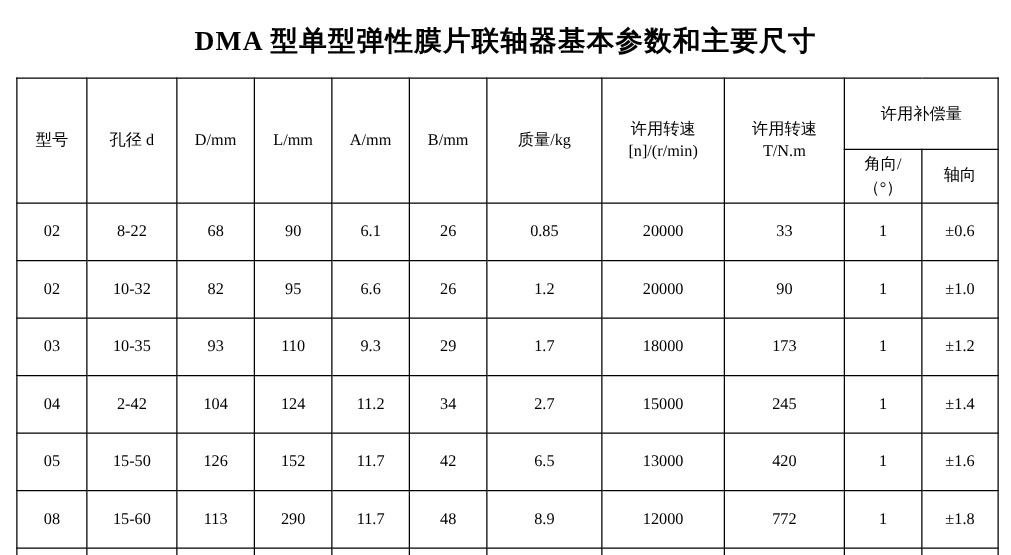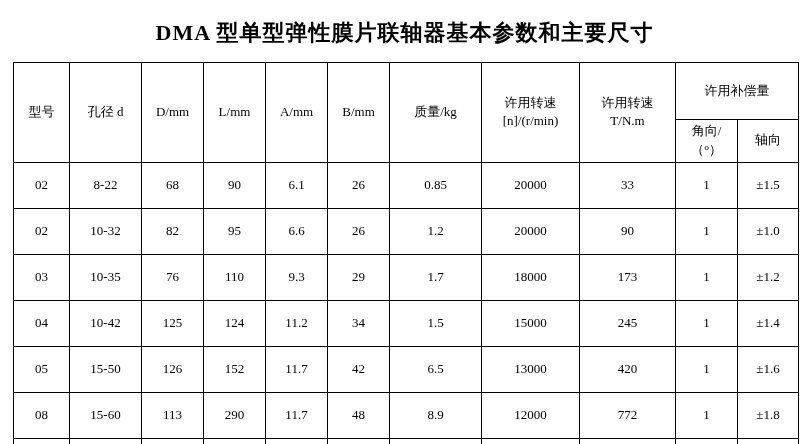--- a/index.html
+++ b/index.html
@@ -130,56 +130,56 @@
           <td>02</td>
           <td>8-22</td>
           <td>68</td>
           <td>90</td>
           <td>6.1</td>
           <td>26</td>
           <td>0.85</td>
           <td>20000</td>
           <td>33</td>
           <td>1</td>
-          <td>±1.5</td>
+          <td>±0.6</td>
         </tr>
         <tr>
           <td>02</td>
           <td>10-32</td>
           <td>82</td>
           <td>95</td>
           <td>6.6</td>
           <td>26</td>
           <td>1.2</td>
           <td>20000</td>
           <td>90</td>
           <td>1</td>
           <td>±1.0</td>
         </tr>
         <tr>
           <td>03</td>
           <td>10-35</td>
-          <td>76</td>
+          <td>93</td>
           <td>110</td>
           <td>9.3</td>
           <td>29</td>
           <td>1.7</td>
           <td>18000</td>
           <td>173</td>
           <td>1</td>
           <td>±1.2</td>
         </tr>
         <tr>
           <td>04</td>
-          <td>10-42</td>
-          <td>125</td>
+          <td>2-42</td>
+          <td>104</td>
           <td>124</td>
           <td>11.2</td>
           <td>34</td>
-          <td>1.5</td>
+          <td>2.7</td>
           <td>15000</td>
           <td>245</td>
           <td>1</td>
           <td>±1.4</td>
         </tr>
         <tr>
           <td>05</td>
           <td>15-50</td>
           <td>126</td>
           <td>152</td>

